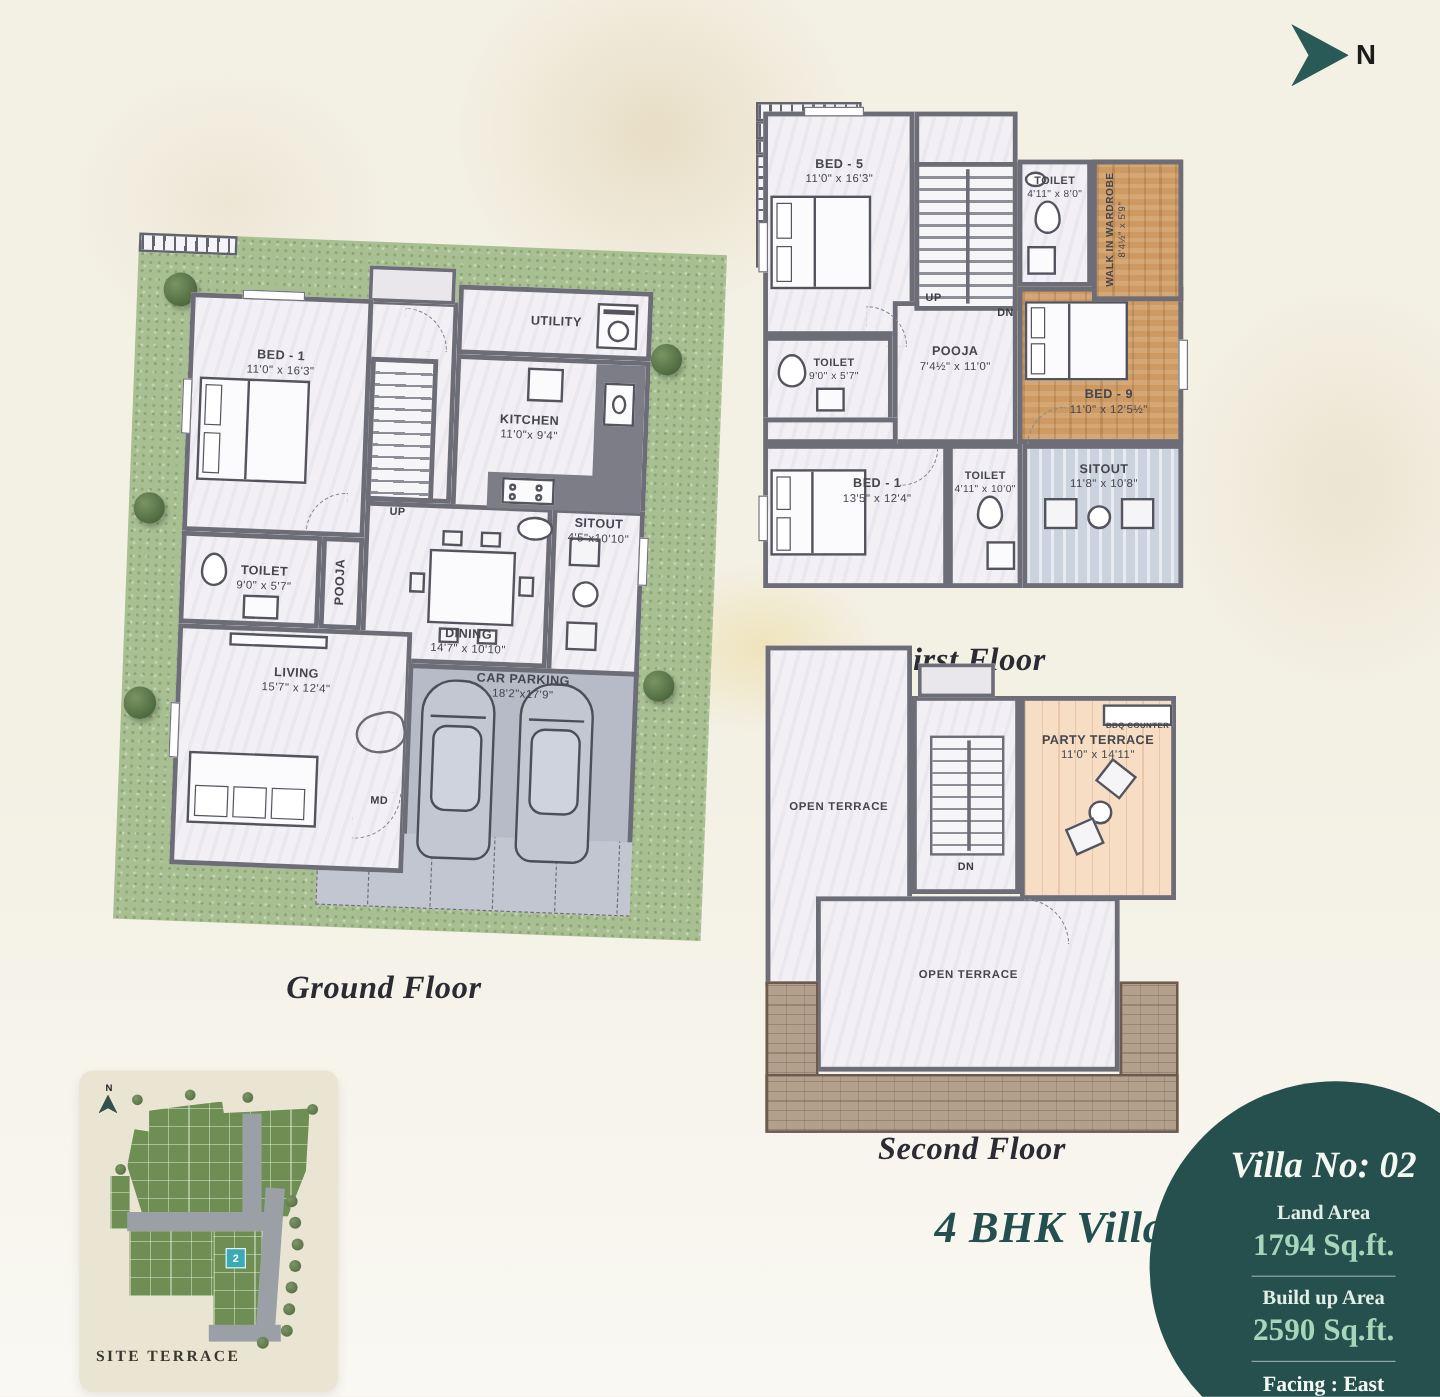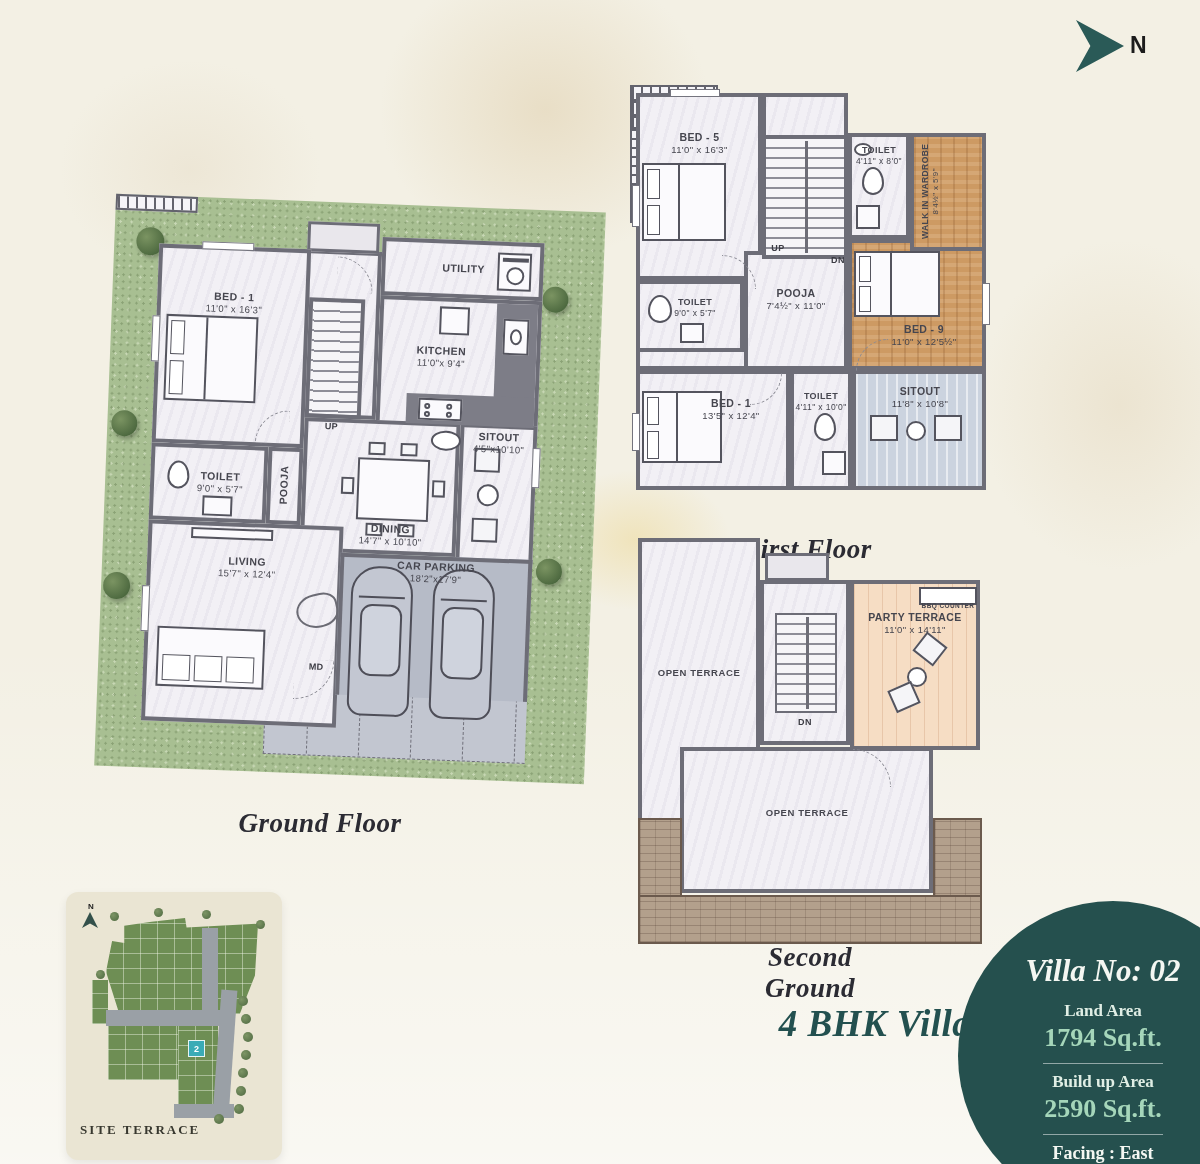--- a/index.html
+++ b/index.html
@@ -363,21 +363,21 @@
   </div>
   <div class="rlabel" style="left:218px;top:76px;width:124px;">
     <div class="rname">PARTY TERRACE</div>
     <div class="rdim">11'0" x 14'11"</div>
   </div>
   <div class="rlabel" style="left:112px;top:272px;width:120px;">
     <div class="rname" style="font-size:9.5px;letter-spacing:.6px;">OPEN TERRACE</div>
   </div>
   <div class="rlabel tiny" style="left:150px;top:182px;width:40px;">DN</div>
 </div>
-<div class="caption" style="left:720px;top:942px;width:180px;">Second Ground</div>
+<div class="caption" style="left:720px;top:942px;width:180px;">Second Floor</div>
 
 <div class="caption" style="left:760px;top:1002px;width:230px;font-size:37px;color:#23504f;">4 BHK Villa</div>
 
 <div class="abs" style="left:66px;top:892px;width:216px;height:268px;background:#eae5d3;border-radius:12px;box-shadow:0 4px 10px rgba(0,0,0,.08);overflow:hidden;">
   <div class="abs" style="left:22px;top:10px;font-size:8px;font-weight:bold;color:#222;">N</div>
   <div class="abs" style="left:16px;top:20px;width:16px;height:16px;background:#33504a;clip-path:polygon(50% 0, 100% 100%, 50% 72%, 0 100%);"></div>
 
   <div class="abs splot" style="left:40px;top:26px;width:152px;height:96px;clip-path:polygon(30% 4%, 52% 0, 53% 10%, 100% 6%, 98% 60%, 88% 100%, 8% 96%, 0 56%, 4% 24%, 12% 26%, 12% 8%);"></div>
   <div class="abs splot" style="left:42px;top:134px;width:70px;height:54px;"></div>
   <div class="abs splot" style="left:112px;top:134px;width:40px;height:80px;"></div>

